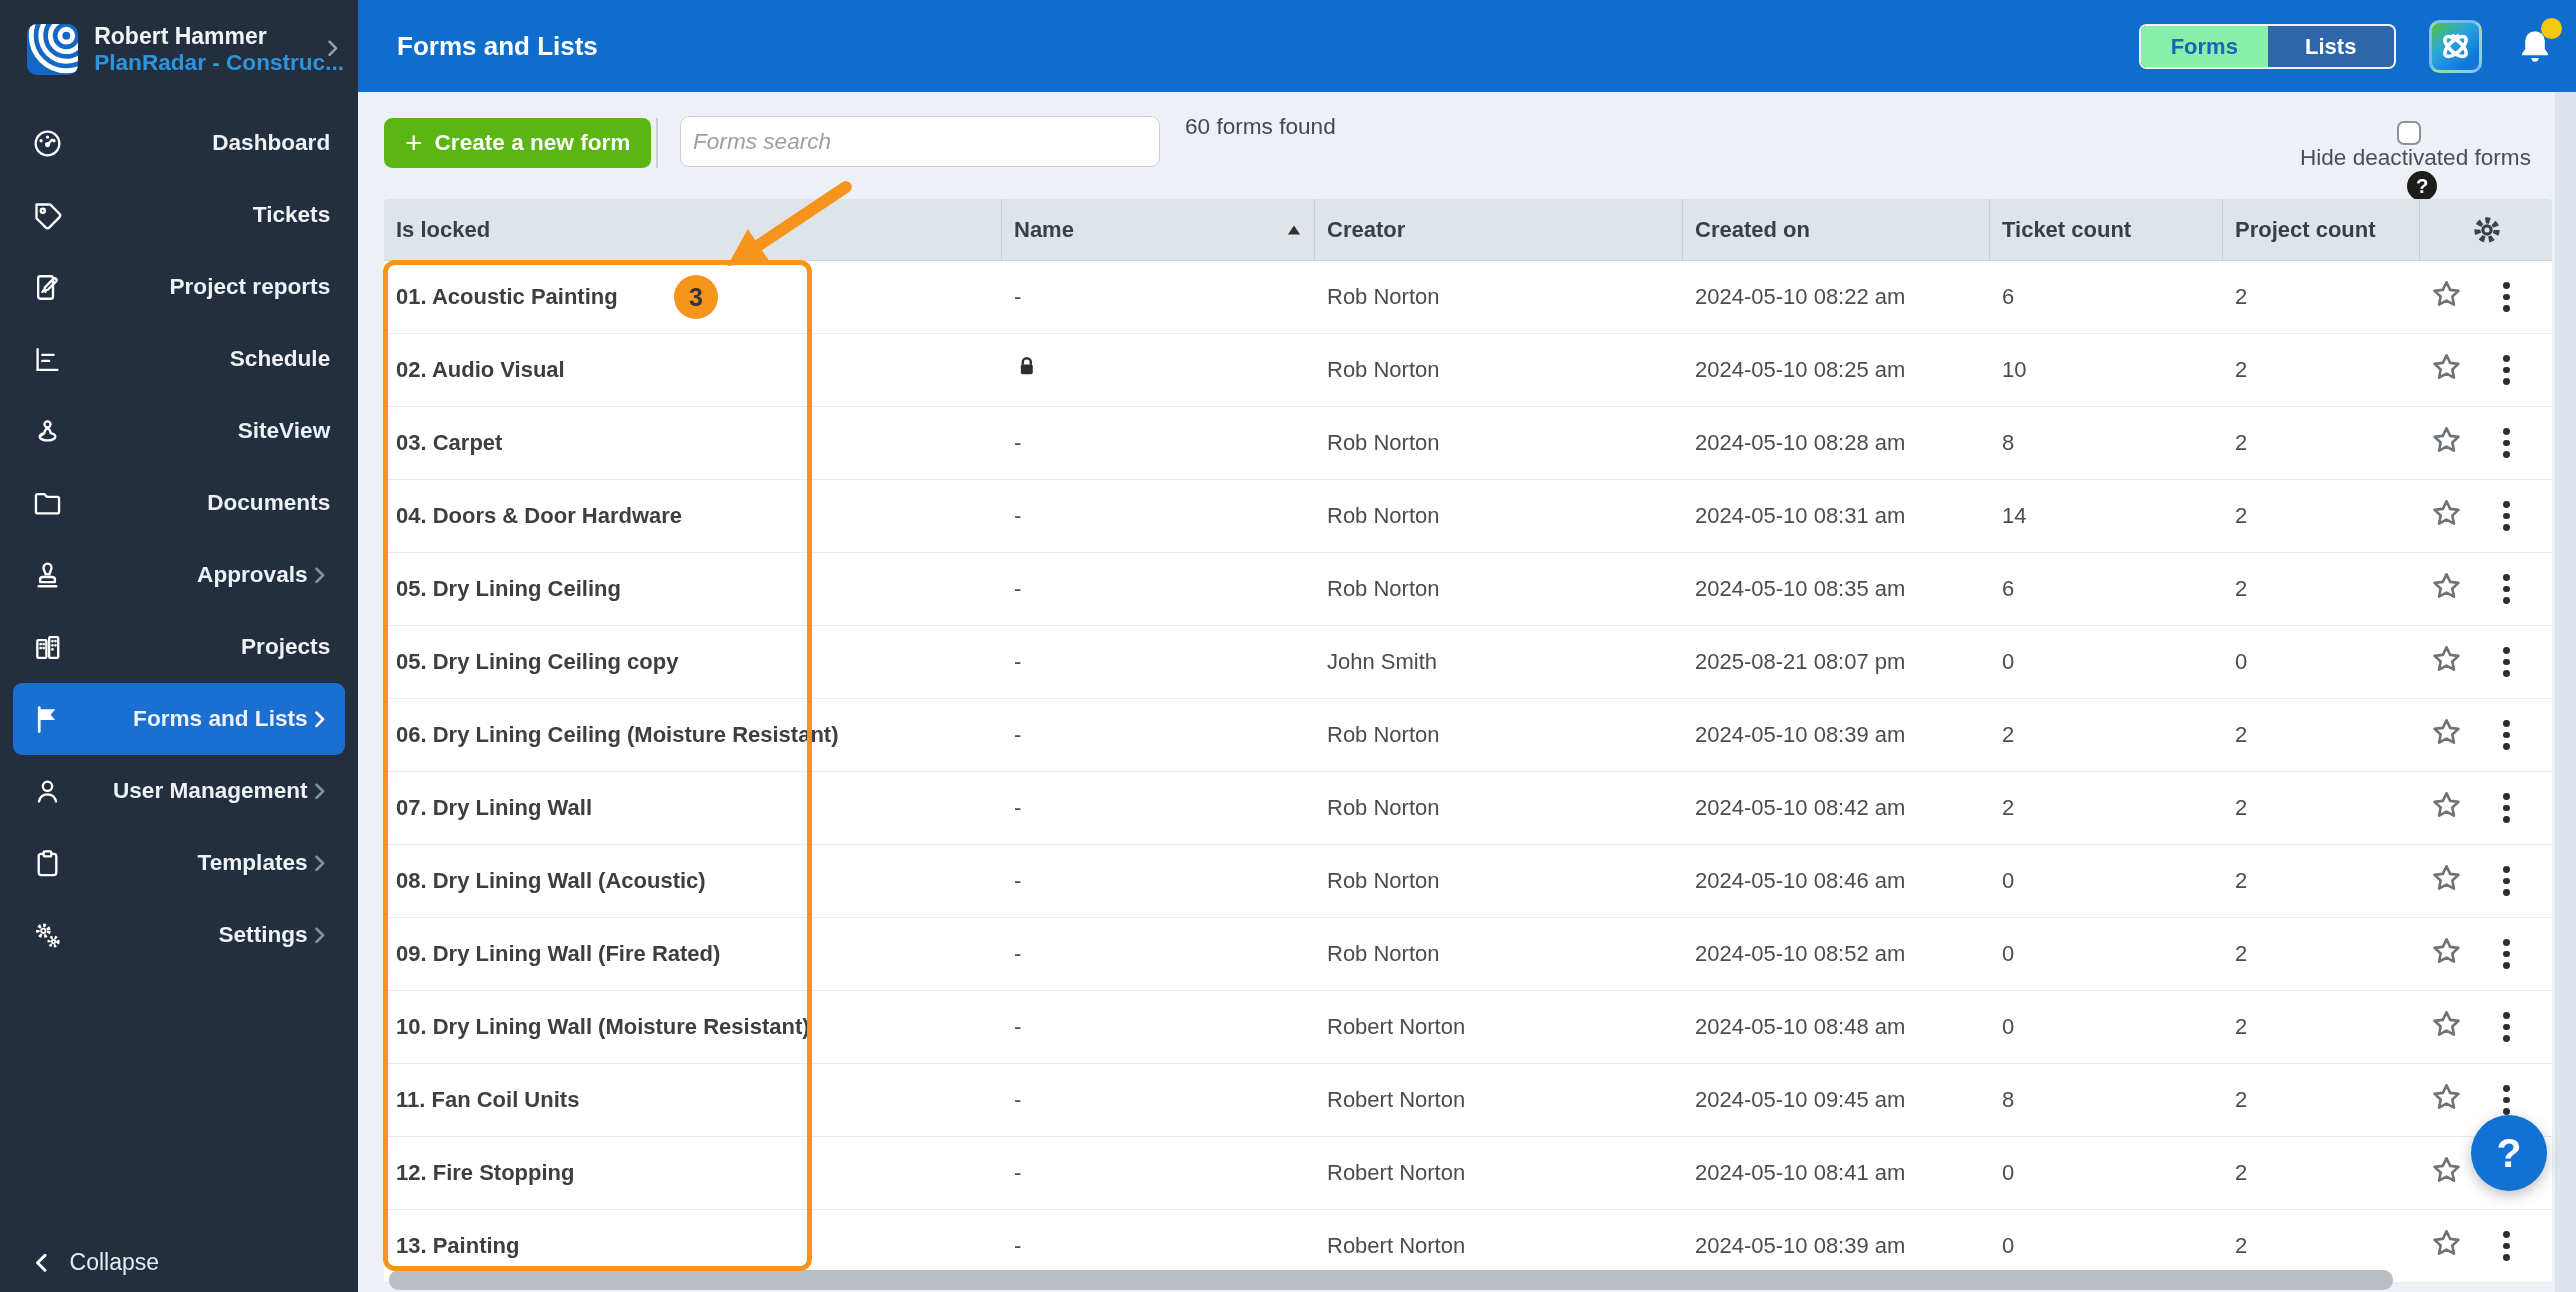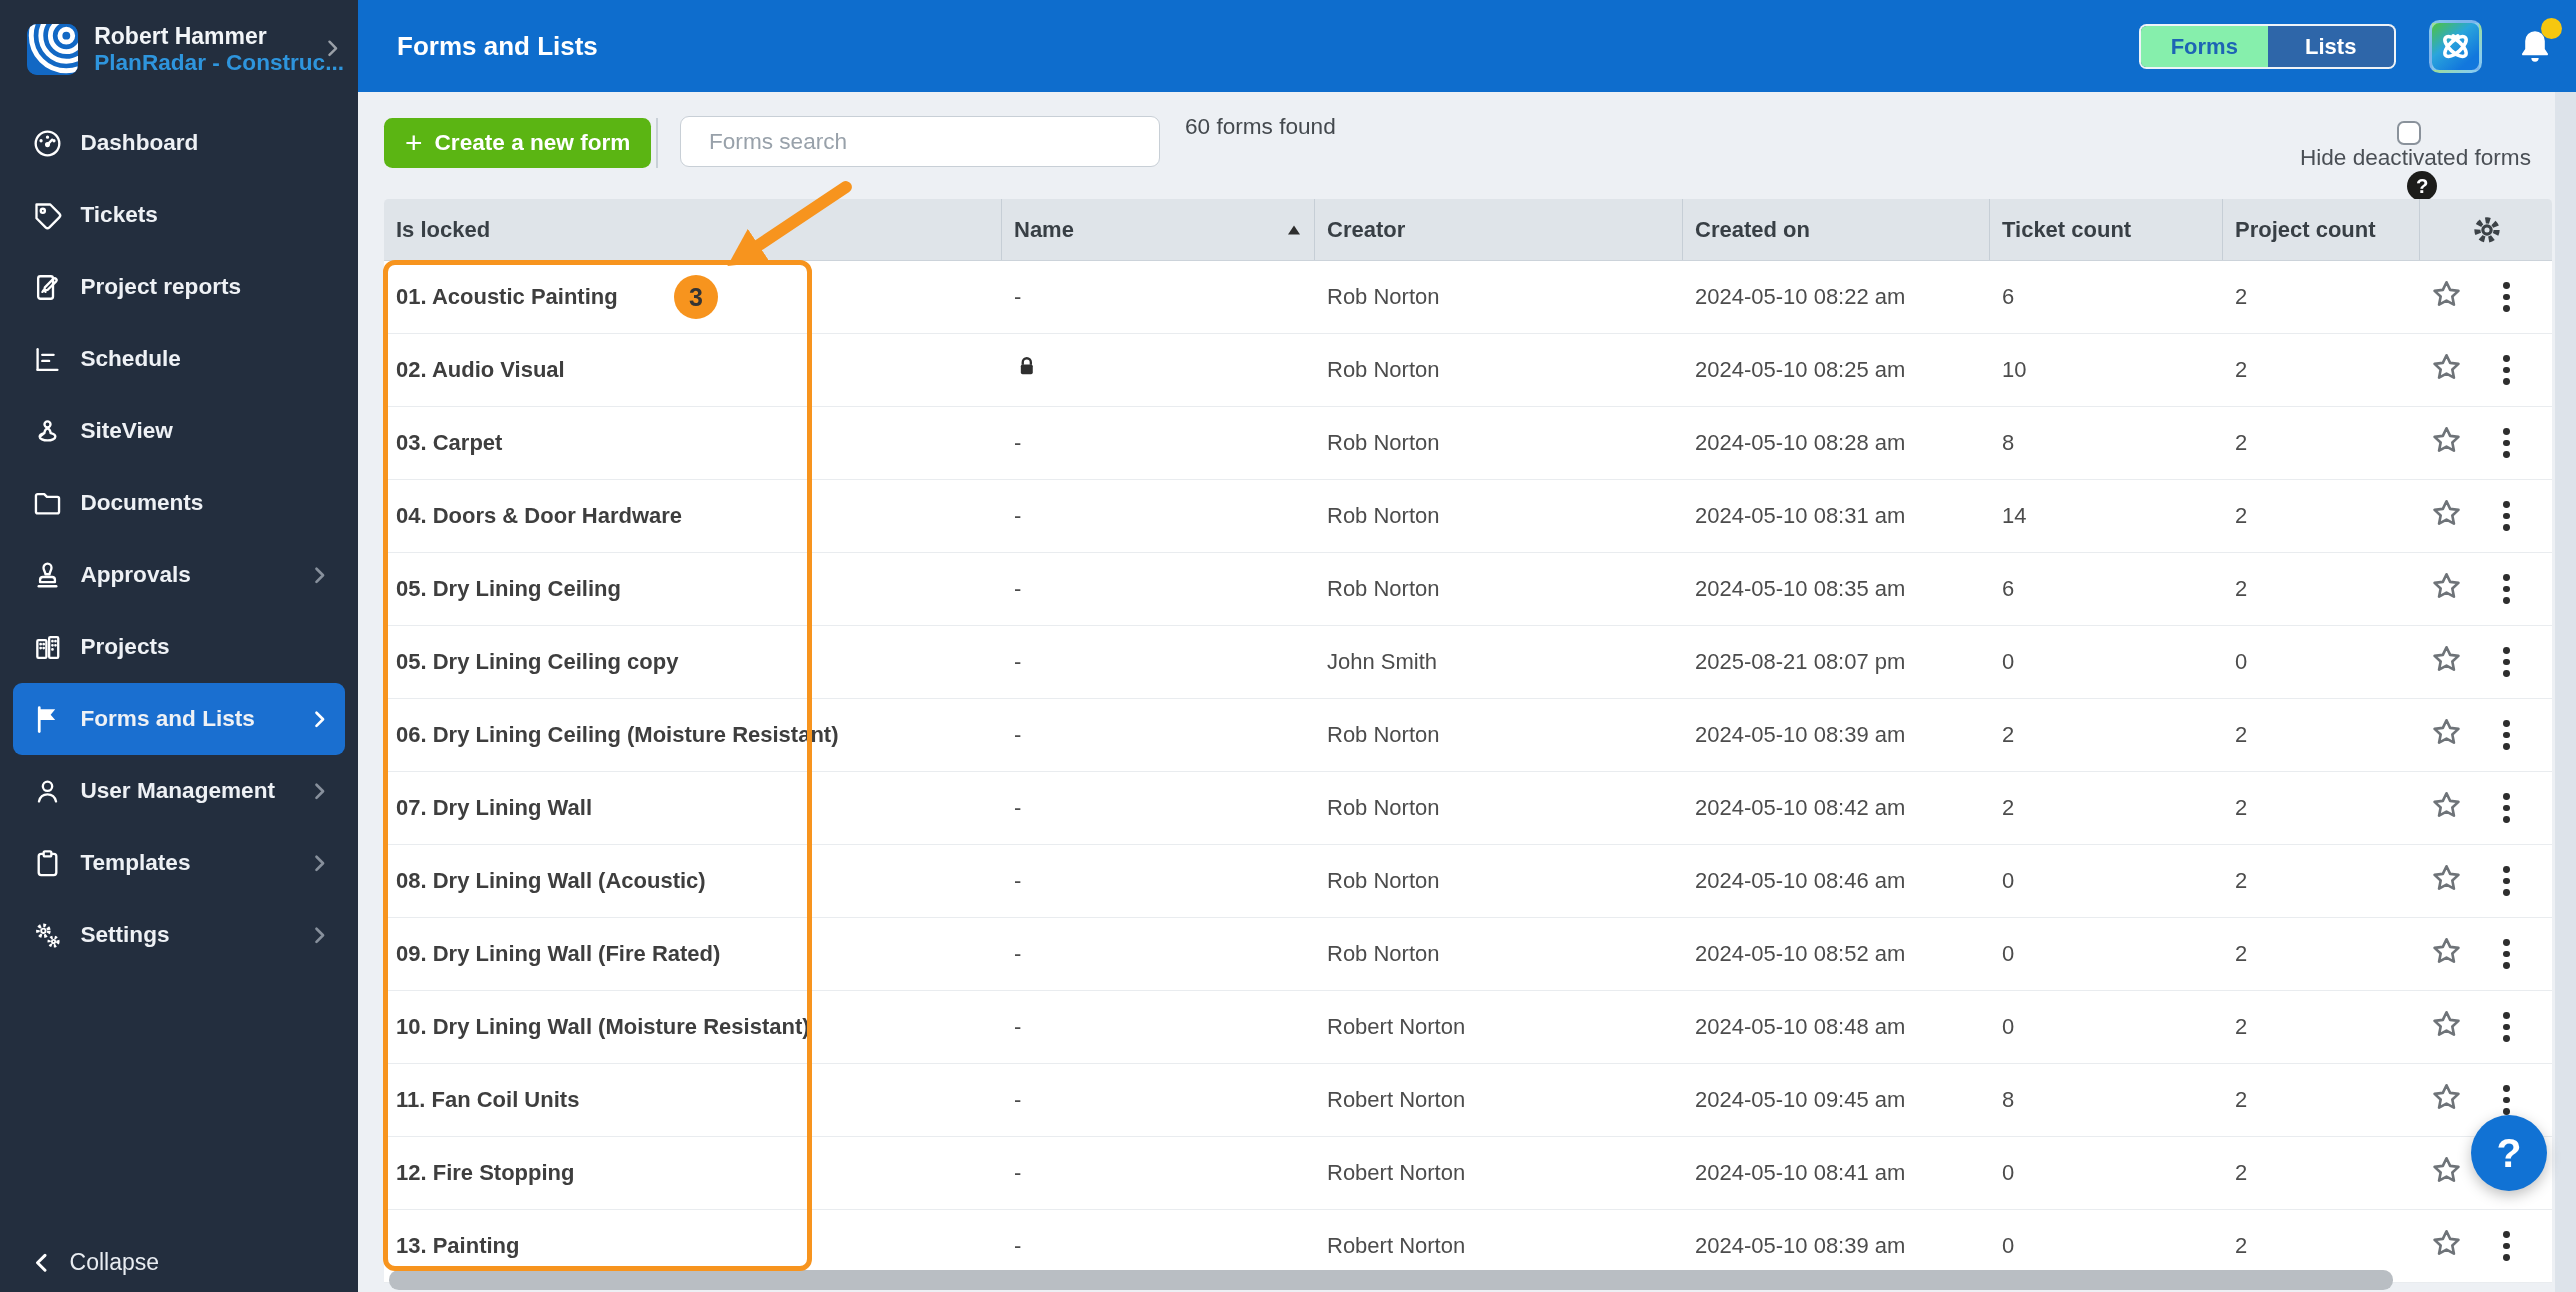--- a/index.html
+++ b/index.html
@@ -14,21 +14,21 @@
   .logo-tile{width:51px;height:51px;border-radius:10.5px;margin-left:22.6px;flex:0 0 auto;overflow:hidden;background:#1268c4;}
   .acct-text{margin-left:16.6px;line-height:1.15;min-width:0;flex:1;}
   .acct-name{font-size:23px;font-weight:600;color:#f2f5f8;}
   .acct-ws{font-size:22.6px;font-weight:700;color:#2e95dd;white-space:nowrap;}
   .acct-chev{margin-right:18px;flex:0 0 auto;}
   .nav{position:absolute;top:107px;left:0;width:358px;}
   .nav-item{height:72px;margin:0 12.8px;border-radius:9px;display:flex;align-items:center;padding:0 15px 0 18px;cursor:pointer;}
   .nav-item.active{background:#1a6fd0;}
   .nav-ic{width:33px;height:33px;flex:0 0 auto;}
   .nav-ic svg{width:33px;height:33px;display:block;}
-  .nav-label{margin-left:16.6px;font-size:22.6px;font-weight:600;color:#eef1f5;flex:1;}
+  .nav-label{margin-left:16.6px;font-size:22.6px;font-weight:600;color:#eef1f5;flex:1;text-align:right;}
   .nav-chev{width:22.6px;height:22.6px;flex:0 0 auto;display:none;}
   .nav-chev svg{width:22.6px;height:22.6px;stroke:#87909c;}
   .nav-item.has-chev .nav-chev{display:block;}
   .nav-item.active .nav-chev svg{stroke:#fff;}
   .collapse{position:absolute;left:29px;bottom:16.6px;display:flex;align-items:center;cursor:pointer;}
   .collapse svg{width:25.6px;height:25.6px;}
   .collapse span{margin-left:15px;font-size:23px;color:#e8ecf1;}
   
   .topbar{position:absolute;left:358px;top:0;width:2218px;height:92px;background:#0e6dcd;z-index:4;}
   .page-title{position:absolute;left:39px;top:50%;transform:translateY(-50%);font-size:26px;font-weight:700;color:#fff;}
@@ -43,22 +43,22 @@
   .app-tile svg{width:39px;height:39px;}
   .bell{position:absolute;left:2156px;top:25.6px;width:42px;height:42px;cursor:pointer;}
   .bell svg{width:42px;height:42px;}
   .bell-dot{position:absolute;right:-6px;top:-7.5px;width:21px;height:21px;border-radius:50%;}
   
   .btn-create{position:absolute;left:384px;top:118px;height:50px;padding:0 21px;border-radius:8.3px;
       display:flex;align-items:center;font-size:22.6px;font-weight:600;color:#fff;cursor:pointer;}
   .btn-create .plus{font-size:30px;font-weight:400;margin-right:12px;line-height:0;}
   .tool-divider{position:absolute;left:656px;top:118px;width:1.5px;height:50px;background:#c9d0d7;}
   .search-box{position:absolute;left:680px;top:116px;width:480px;height:51px;box-sizing:border-box;
-      border:1.5px solid #c8cfd6;border-radius:9px;background:#fff;padding:0 28px;font-size:22.6px;color:#3f454b;
-      font-family:"Liberation Sans",sans-serif;outline:none;}
+      border:1.5px solid #c8cfd6;border-radius:9px;background:#fff;padding:0 12px;font-size:22.6px;color:#3f454b;
+      font-family:"Liberation Sans",sans-serif;outline:none;font-style:italic;}
   .search-box::placeholder{color:#98a1aa;}
   .found-count{position:absolute;left:1185px;top:114px;font-size:22.6px;color:#44494e;}
   .right-tools{position:absolute;right:45px;top:121px;display:flex;align-items:center;flex-direction:column;}
   .checkbox{width:24px;height:24px;border:2.3px solid #8a929b;border-radius:6.8px;background:#fff;box-sizing:border-box;cursor:pointer;}
   .cb-label{margin-left:13.6px;font-size:22.6px;color:#4a4f55;}
   .help-dot{margin-left:27px;width:30px;height:30px;border-radius:50%;background:#1d1d1b;color:#fff;
       display:flex;align-items:center;justify-content:center;font-size:20.3px;font-weight:700;cursor:pointer;}
   .help-label{margin-left:10.5px;font-size:22.6px;font-weight:600;color:#2d3237;cursor:pointer;}
   
   .table{position:absolute;left:384px;top:199px;width:2168px;}

